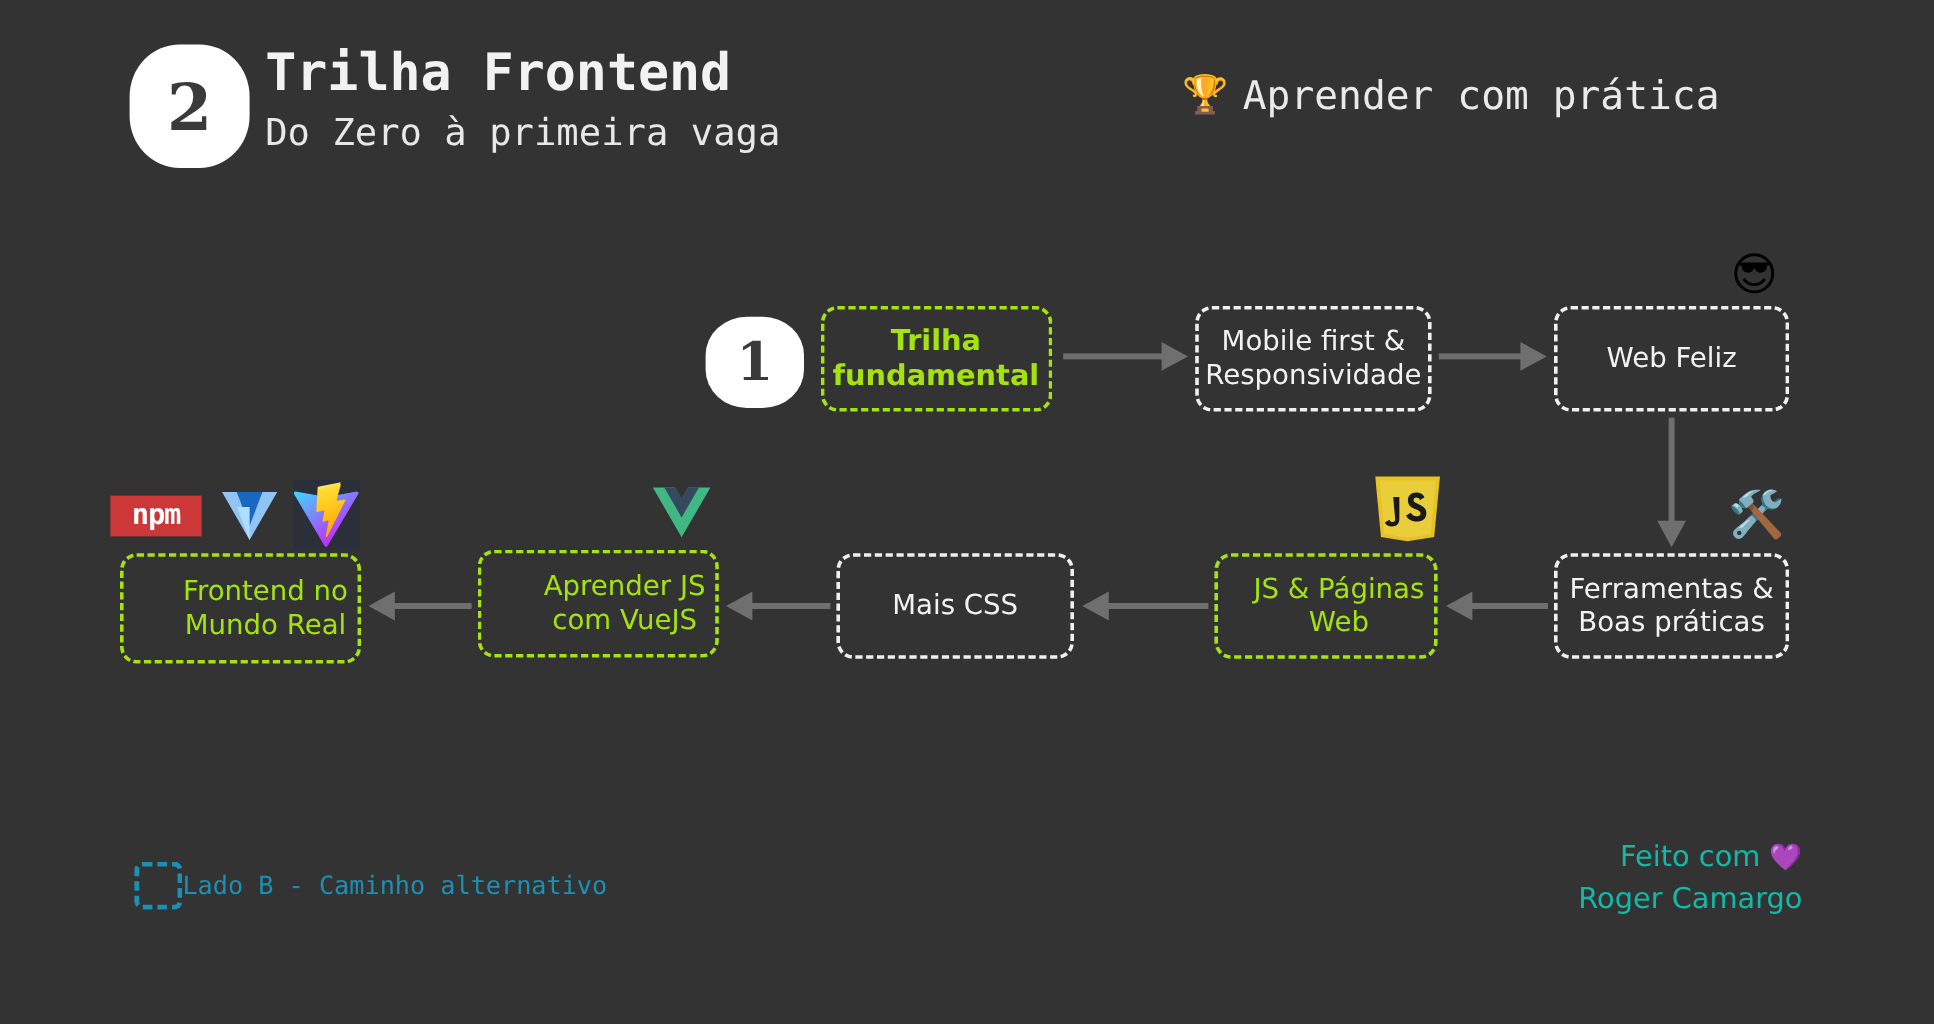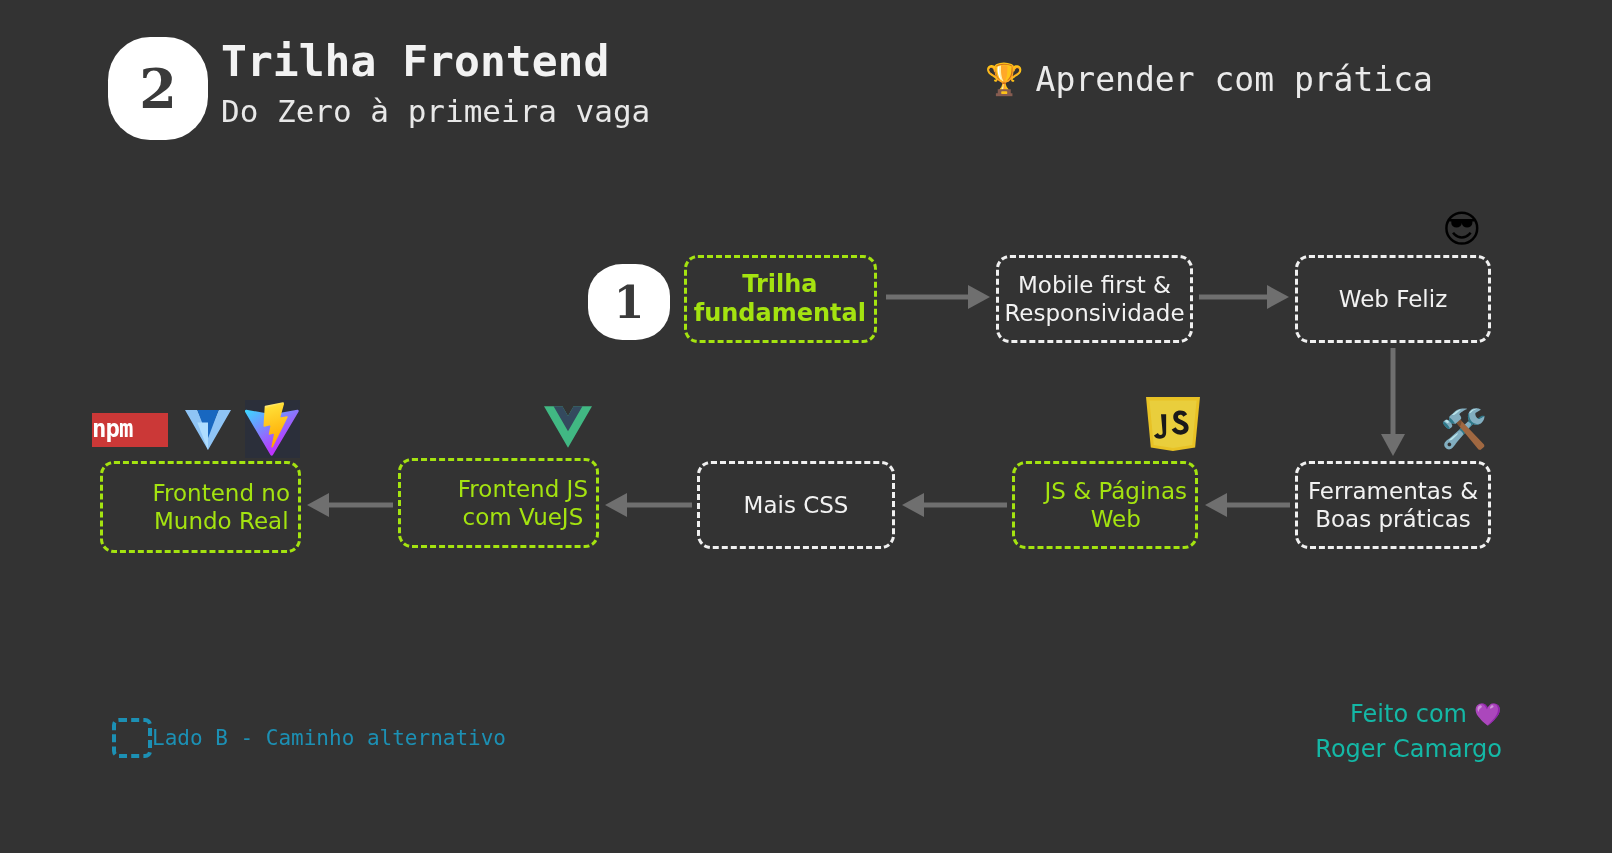--- a/index.html
+++ b/index.html
@@ -172,21 +172,21 @@
   #arrow-css-framework      { left: 605px; top: 491px; width: 87px; height: 28px; }
   #arrow-framework-front    { left: 307px; top: 491px; width: 86px; height: 28px; }
 
   
   .logo { position: absolute; }
 
   #logo-npm {
     left: 92px; top: 413px;
     width: 76px; height: 34px;
     background: #cb3837;
-    display: flex; align-items: center; 
+    display: flex; align-items: center; justify-content: center;
   }
   #logo-npm .npm-text {
     font-family: "DejaVu Sans Mono", monospace;
     font-weight: bold;
     font-size: 24px;
     color: #ffffff;
     letter-spacing: -1px;
     line-height: 1;
     margin-top: -3px;
   }
@@ -336,21 +336,21 @@
 
   <div id="logo-vue" class="logo">
     <svg viewBox="0 0 261 226" width="48" height="54" aria-hidden="true">
       <path d="M161 0 L130.5 52.8 L100 0 L0 0 L130.5 226 L261 0 Z" fill="#41b883"></path>
       <path d="M161 0 L130.5 52.8 L100 0 L52 0 L130.5 136 L209 0 Z" fill="#34495e"></path>
     </svg>
   </div>
 
   <div id="node-framework-js" class="node green">
     <div>
-      <div>Frontend JS</div>
+      <div>Aprender JS</div>
       <div>com VueJS</div>
     </div>
   </div>
 
 
   <div id="arrow-framework-front" class="arrow-h left">
     <div class="shaft"></div>
     <div class="head"></div>
   </div>
 

